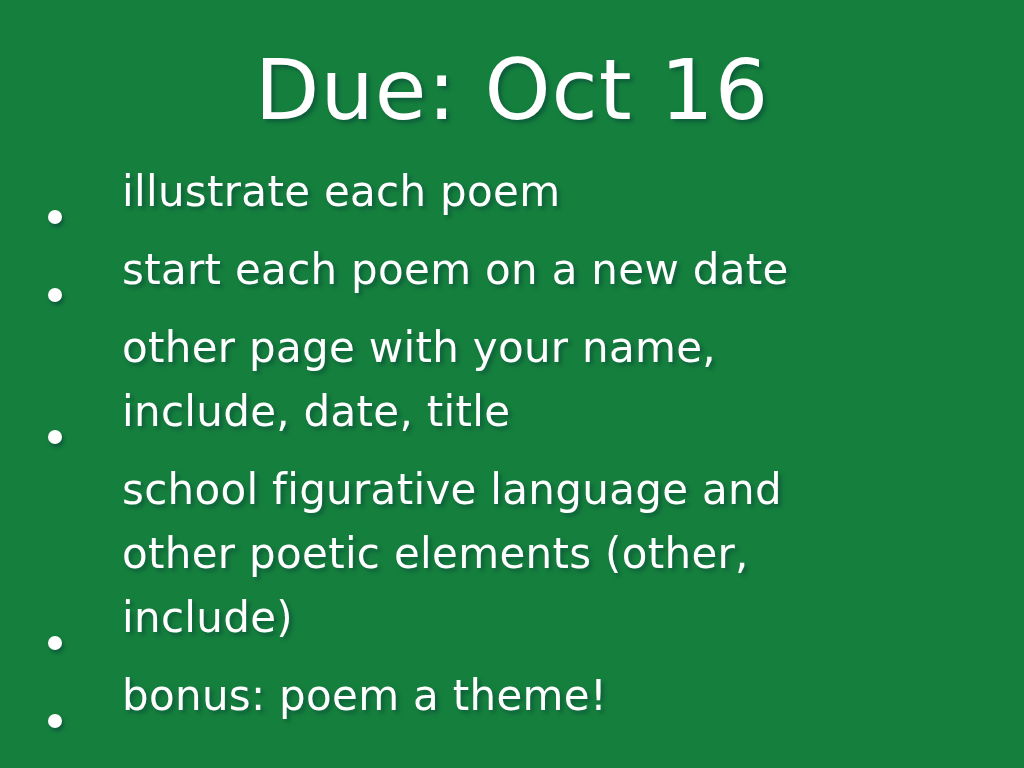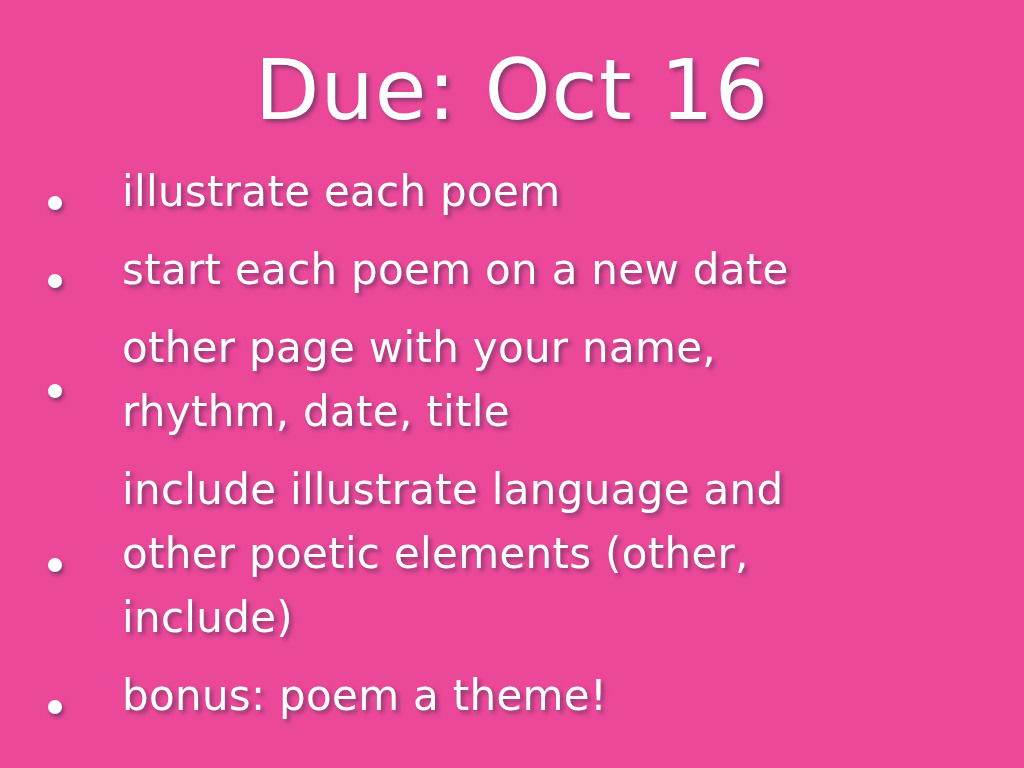--- a/index.html
+++ b/index.html
@@ -11,21 +11,21 @@
     width: 1024px;
     height: 768px;
     overflow: hidden;
     font-family: "Liberation Sans", sans-serif;
   }
 
   #slide {
     position: relative;
     width: 1024px;
     height: 768px;
-    background: #ec4899;
+    background: #15803d;
     box-sizing: border-box;
     overflow: hidden;
   }
 
   
   #slide-title {
     position: absolute;
     top: 48px;
     left: 0;
     width: 1024px;
@@ -43,21 +43,21 @@
   
   #bullet-list {
     position: absolute;
     top: 160px;
     left: 48px;
     width: 940px;
   }
 
   .bullet-row {
     display: flex;
-    align-items: center;
+    align-items: flex-end;
     margin-bottom: 14px;
   }
 
   .bullet-marker {
     flex: 0 0 auto;
     width: 74px;
     display: flex;
     justify-content: flex-start;
     align-items: flex-start;
     padding-top: 22px;
@@ -113,30 +113,30 @@
         <span class="line">start each poem on a new date</span>
       </div>
     </div>
 
     <div class="bullet-row">
       <div class="bullet-marker">
         <span class="bullet-dot"></span>
       </div>
       <div class="bullet-text">
         <span class="line">other page with your name,</span>
-        <span class="line">rhythm, date, title</span>
+        <span class="line">include, date, title</span>
       </div>
     </div>
 
     <div class="bullet-row">
       <div class="bullet-marker">
         <span class="bullet-dot"></span>
       </div>
       <div class="bullet-text">
-        <span class="line">include illustrate language and</span>
+        <span class="line">school figurative language and</span>
         <span class="line">other poetic elements (other,</span>
         <span class="line">include)</span>
       </div>
     </div>
 
     <div class="bullet-row">
       <div class="bullet-marker">
         <span class="bullet-dot"></span>
       </div>
       <div class="bullet-text">

